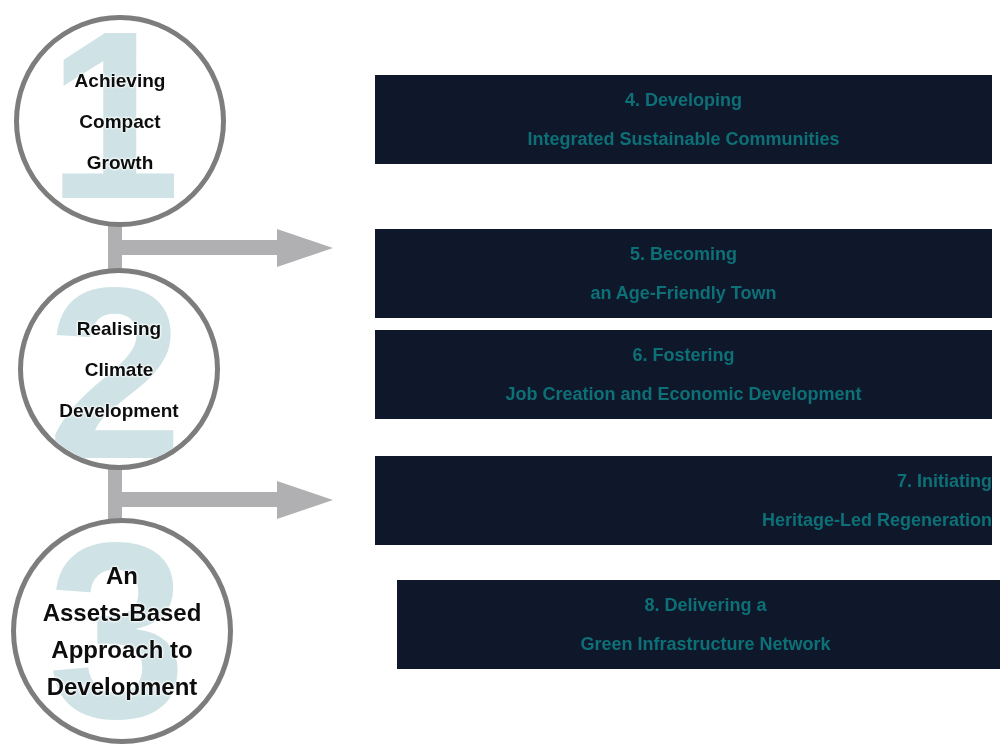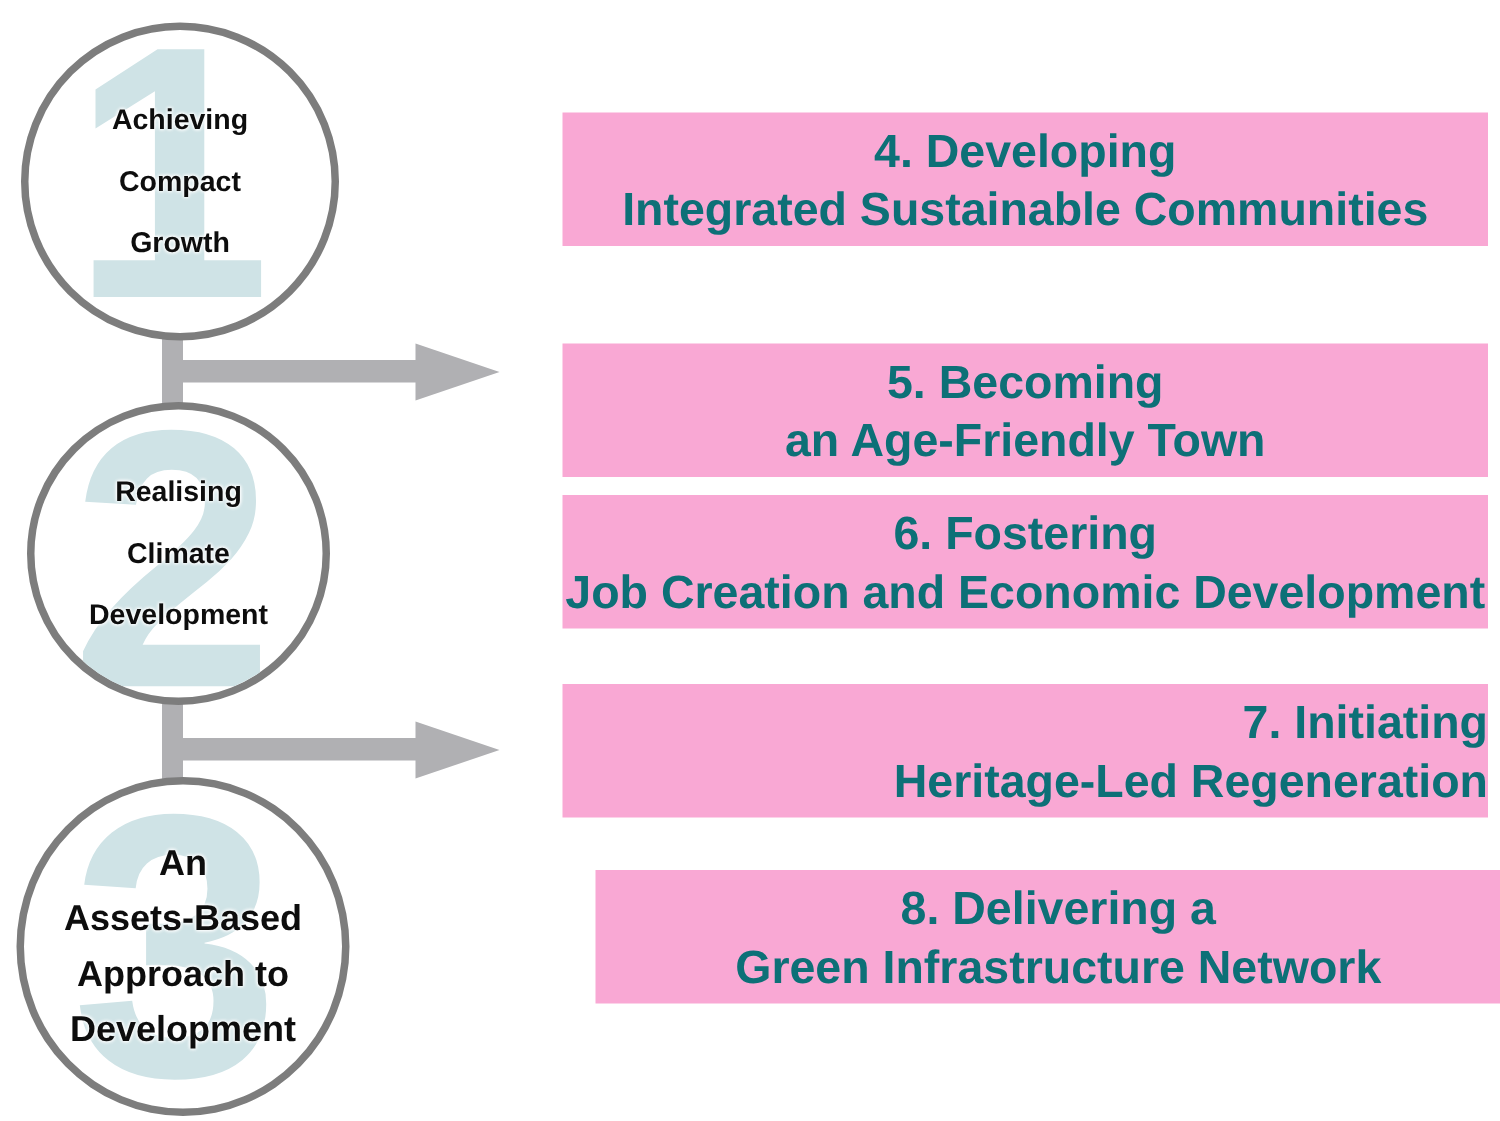--- a/index.html
+++ b/index.html
@@ -60,26 +60,26 @@
     font-weight:bold;
     color:#0d0d0d;
     text-shadow:0 0 3px #ffffff,0 0 3px #ffffff,0 0 2px #ffffff;
   }
   .c1 .circle-text,.c2 .circle-text{font-size:19px;line-height:41px;}
   .c3 .circle-text{font-size:24px;line-height:37px;}
   .circle-text span{display:block;}
   
   .box{
     position:absolute;left:375px;width:617px;height:89px;
-    background:#f9a8d4;
+    background:#0f172a;
     display:flex;flex-direction:column;align-items:center;justify-content:center;
     text-align:center;
     color:#0d7077;
     font-weight:bold;
-    font-size:31px;line-height:39px;
+    font-size:18px;line-height:39px;
     z-index:1;
   }
   .b1{top:75px;}
   .b2{top:205px;margin-top:24px;}
   .b3{top:330px;}
   .b4{top:456px;align-items:flex-end;}
   .b5{top:580px;margin-left:22px;}
 </style>
 </head>
 <body>

